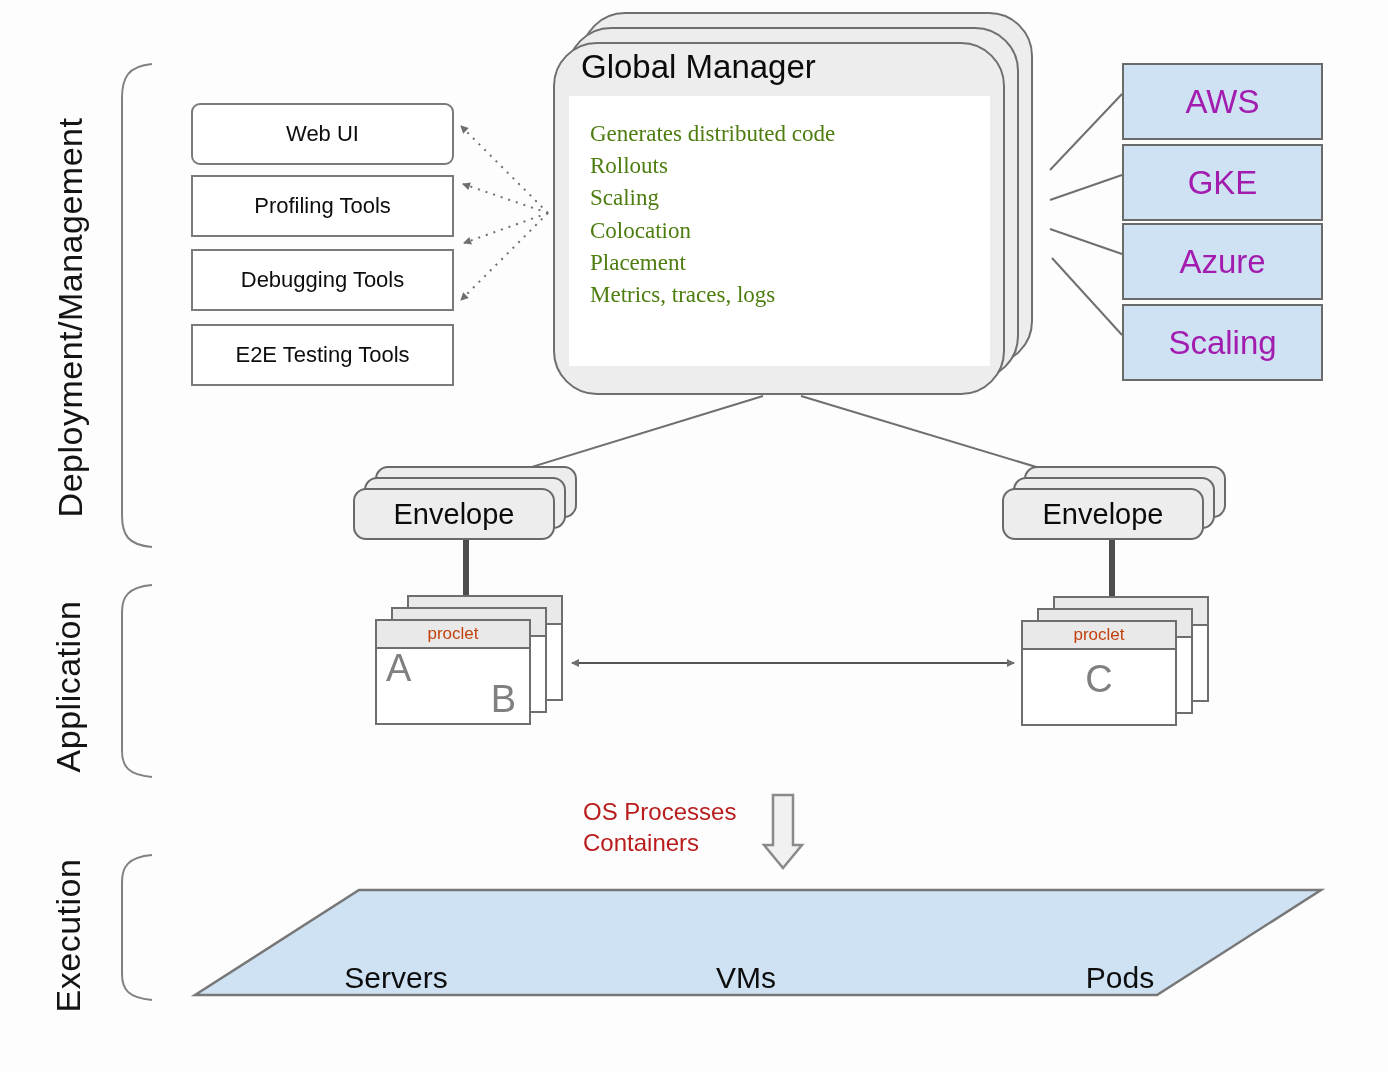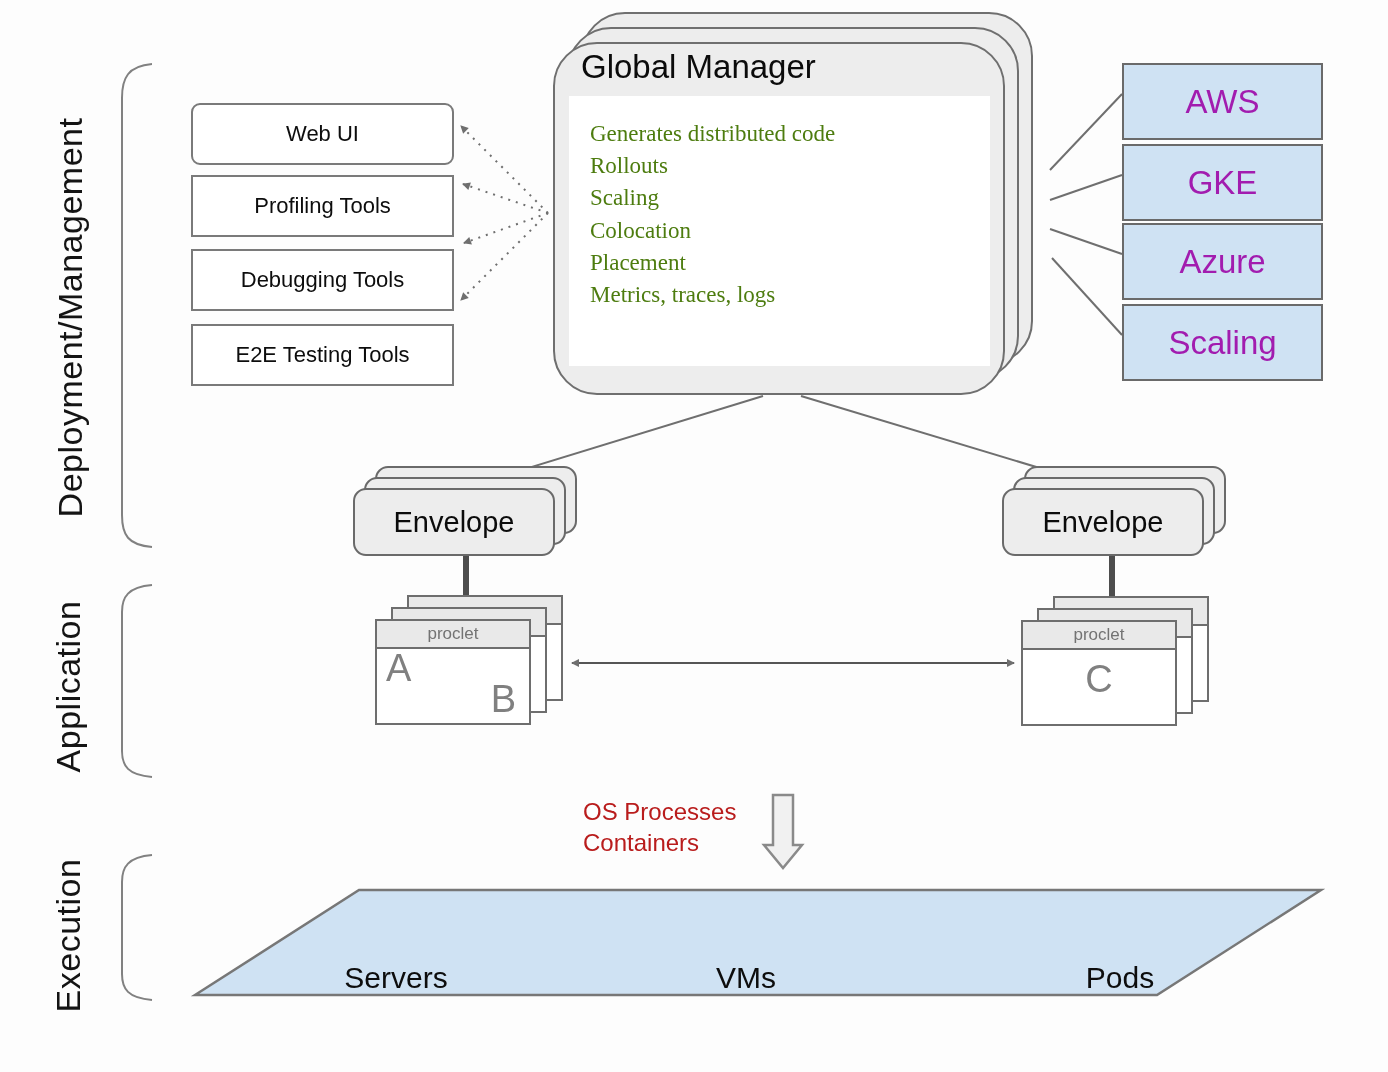--- a/index.html
+++ b/index.html
@@ -53,36 +53,36 @@
   
   .cloud-box{
     position:absolute;left:1122px;width:201px;height:77px;
     background:#cfe2f3;border:2px solid #6a6a6a;box-sizing:border-box;
     display:flex;align-items:center;justify-content:center;
     font-size:33px;color:#a21caf;
   }
 
   
   .envelope-card{
-    position:absolute;width:202px;height:68px;border-radius:13px;
+    position:absolute;width:202px;height:52px;border-radius:13px;
     background:#ededed;border:2px solid #6a6a6a;box-sizing:border-box;
     display:flex;align-items:center;justify-content:center;
     font-size:29px;color:#0b0b0b;
   }
   .envelope-card.back{color:transparent;}
 
   
   .proclet-card{
     position:absolute;width:156px;height:106px;
     background:#ffffff;border:2px solid #6e6e6e;box-sizing:border-box;
   }
   .proclet-header{
     height:28px;background:#e9e9e9;border-bottom:2px solid #6e6e6e;
     box-sizing:border-box;display:flex;align-items:center;justify-content:center;
-    font-size:17px;color:#737373;
+    font-size:17px;color:#c2410c;
   }
   .proclet-letter{
     position:absolute;font-size:38px;color:#808080;
   }
 
   
   .exec-note{
     position:absolute;left:583px;top:796px;
     font-size:24px;line-height:31px;color:#b91c1c;
   }

